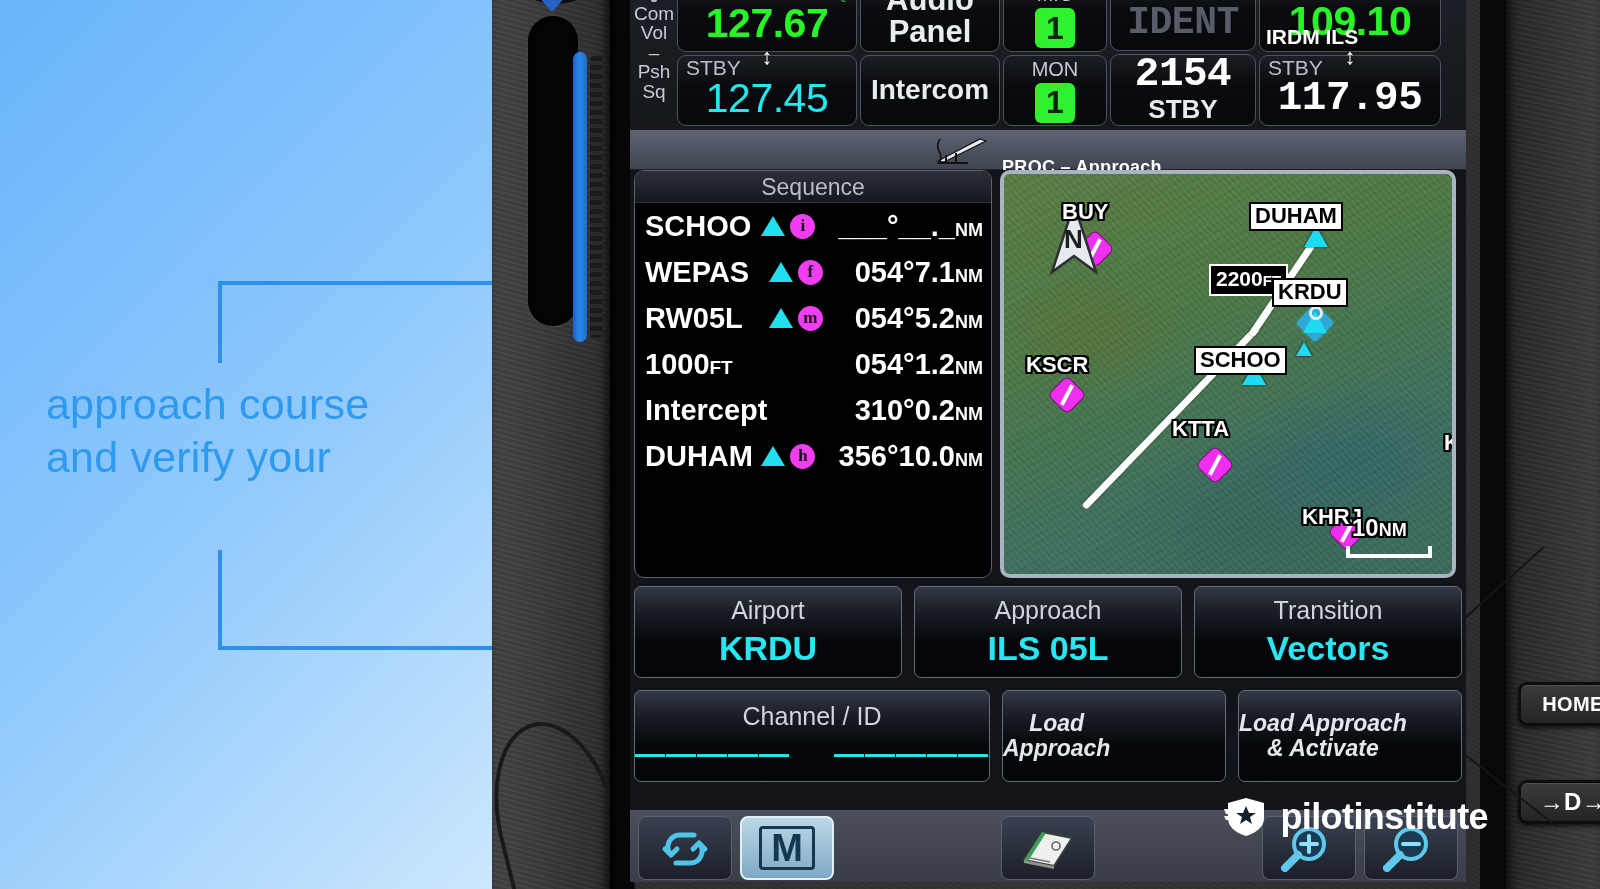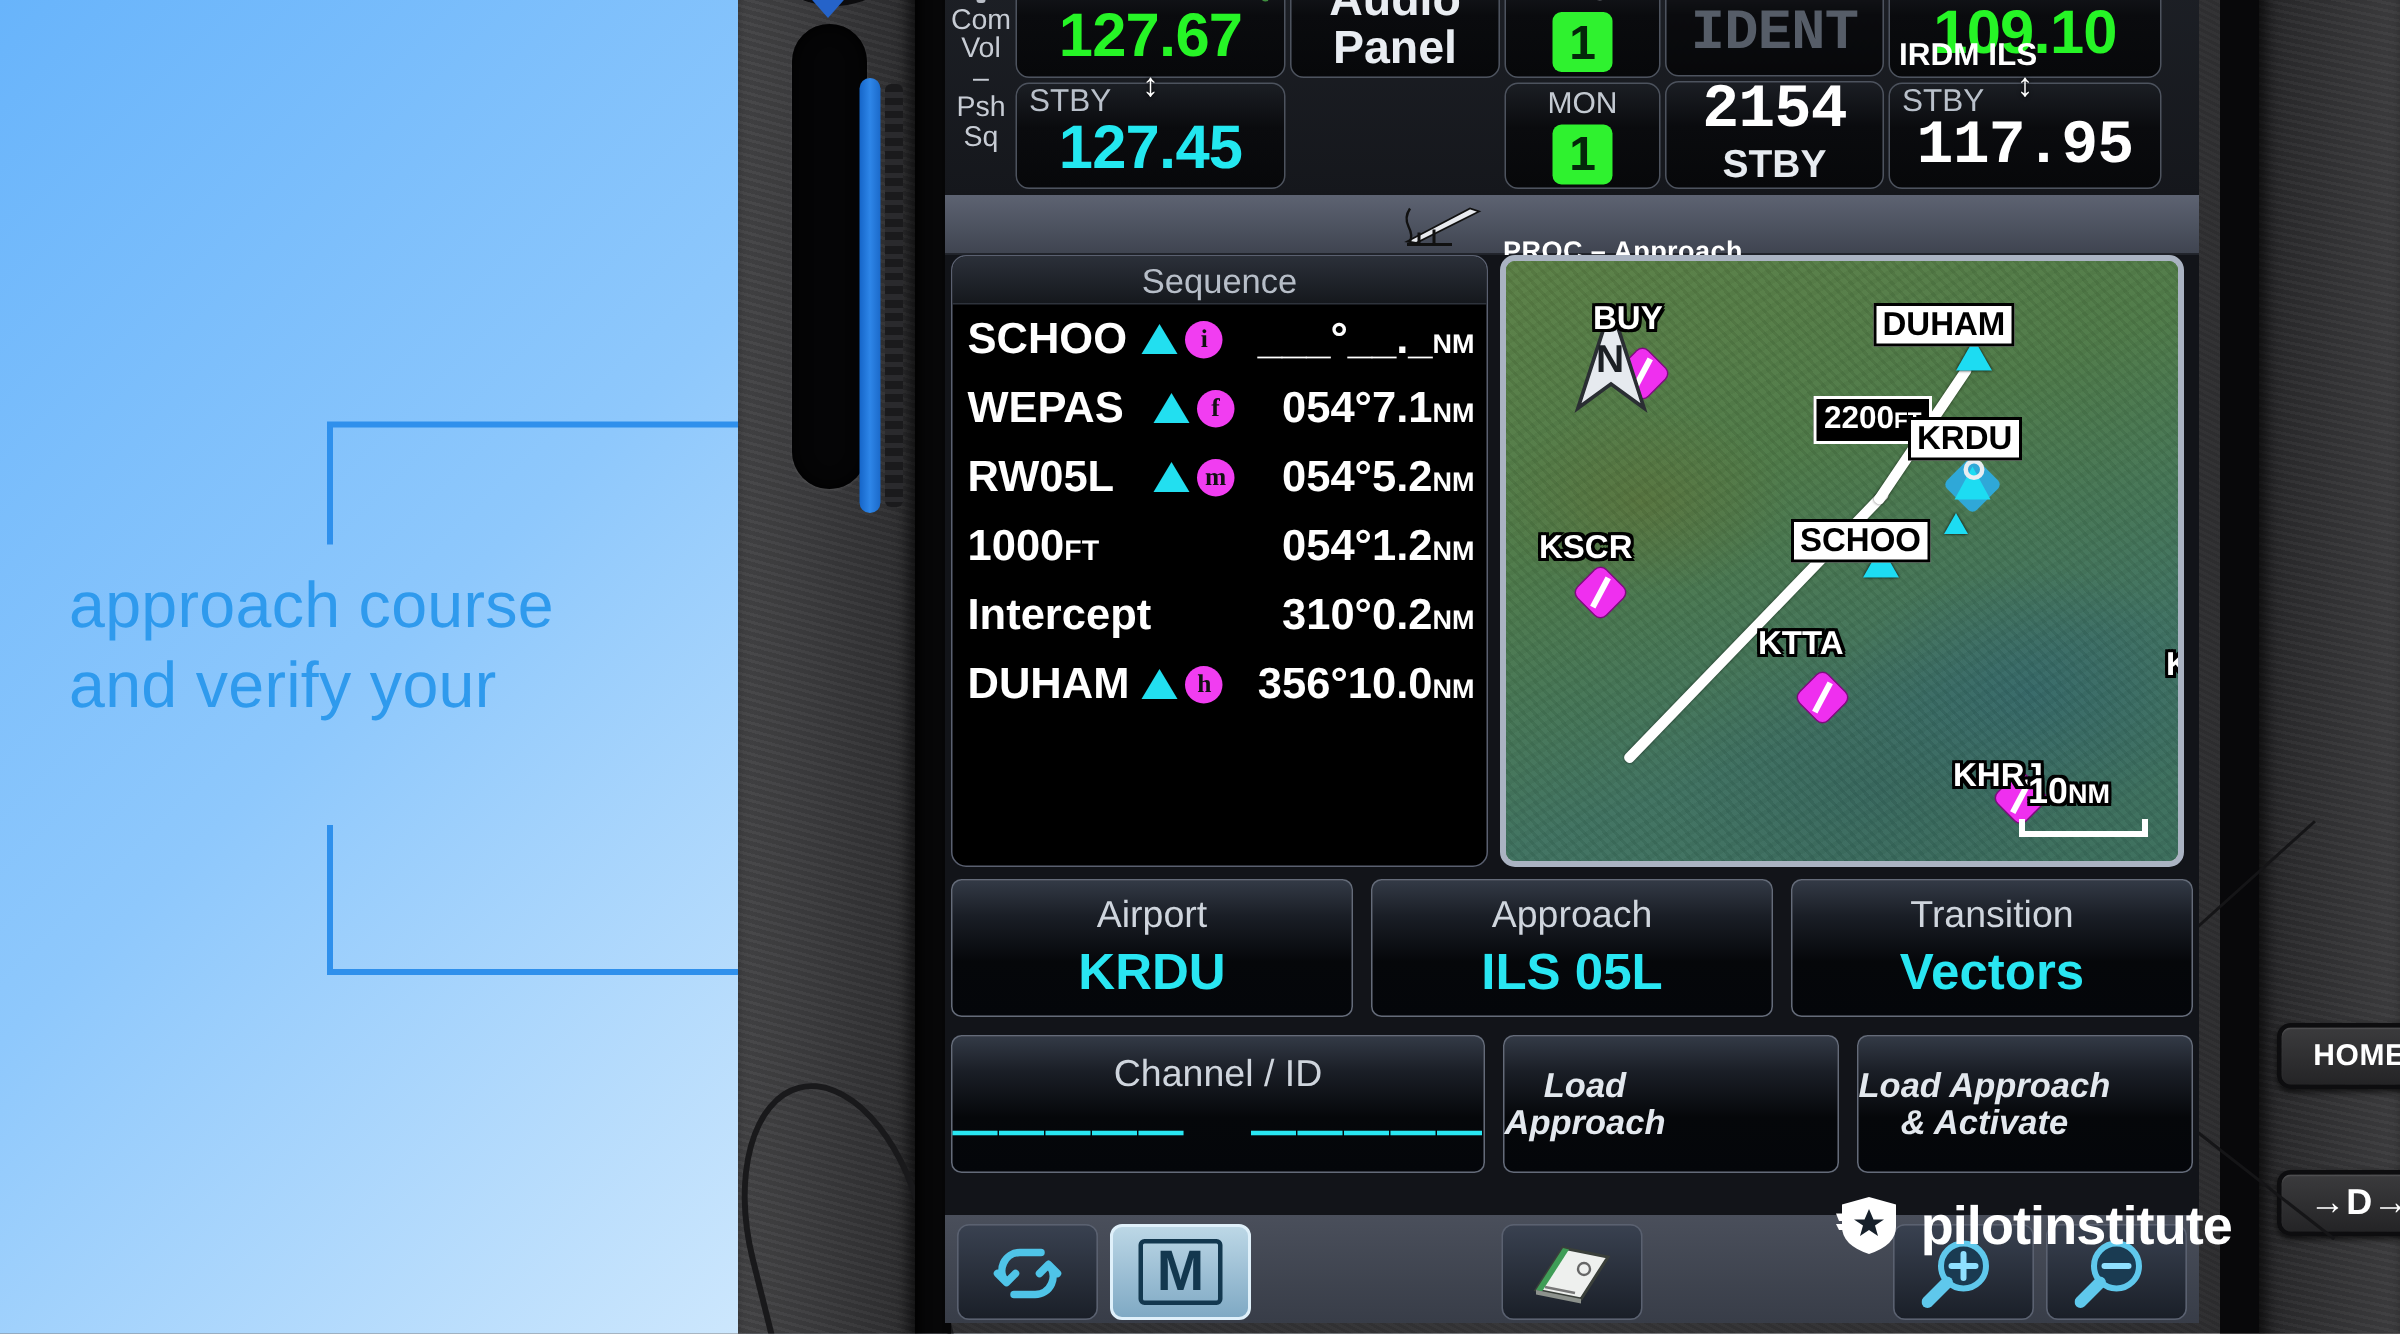--- a/index.html
+++ b/index.html
@@ -120,21 +120,21 @@
   .stack { display:flex; flex-direction:column; gap:3px; }
   .rbtn {
     background:linear-gradient(180deg,#1b1e24 0%, #0a0b0e 42%, #07080a 100%);
     border:1px solid #4d535e; border-radius:9px;
     display:flex; flex-direction:column; align-items:center; justify-content:center;
     color:#e7ebf0; position:relative;
   }
   .lbl-top { position:absolute; top:0px; left:8px; font-size:19px; color:#99a1ad; }
   .lbl-top-r { position:absolute; top:0px; right:8px; font-size:19px; color:#3f8f3f; }
   .big-green { color:#26f526; font-size:41px; font-weight:bold; letter-spacing:-.5px; }
-  .big-cyan  { color:#23e8f0; font-size:41px; font-weight:bold; letter-spacing:-.5px; }
+  .big-cyan  { color:#23e8f0; font-size:41px; font-weight:normal; letter-spacing:-.5px; }
   .big-white { color:#ffffff; font-size:41px; font-weight:bold; letter-spacing:-.5px;font-family:Liberation Mono, monospace; }
   .stby-lbl { position:absolute; top:0px; left:8px; font-size:21px; color:#b9c0ca; }
   .swap-ico {
     position:absolute; left:50%; transform:translateX(-50%); top:-12px;
     color:#ffffff; font-size:22px; z-index:5; text-shadow:0 0 3px #000;
   }
   .greenbox {
     background:#2ff22f; color:#04270a; font-weight:bold; font-size:32px;
     width:40px; height:40px; border-radius:6px;
     display:flex; align-items:center; justify-content:center;
@@ -355,20 +355,23 @@
           <span class="stby-lbl">STBY</span>
           <span class="big-cyan" style="margin-top:16px;">127.45</span>
         </div>
       </div>
 
       <div class="stack" style="width:140px;">
         <div class="rbtn" style="height:72px;">
           <span class="btn-label-2l">Audio</span>
           <span class="btn-label-2l">Panel</span>
         </div>
+        <div class="rbtn" style="height:72px;">
+          <span class="btn-label-2l" style="font-size:28px;">Intercom</span>
+        </div>
       </div>
 
       <div class="stack" style="width:104px;">
         <div class="rbtn" style="height:72px;">
           <span class="sm-lbl" style="margin-bottom:2px;">MIC</span>
           <span class="greenbox">1</span>
         </div>
         <div class="rbtn" style="height:72px;">
           <span class="sm-lbl" style="margin-bottom:2px;">MON</span>
           <span class="greenbox">1</span>

